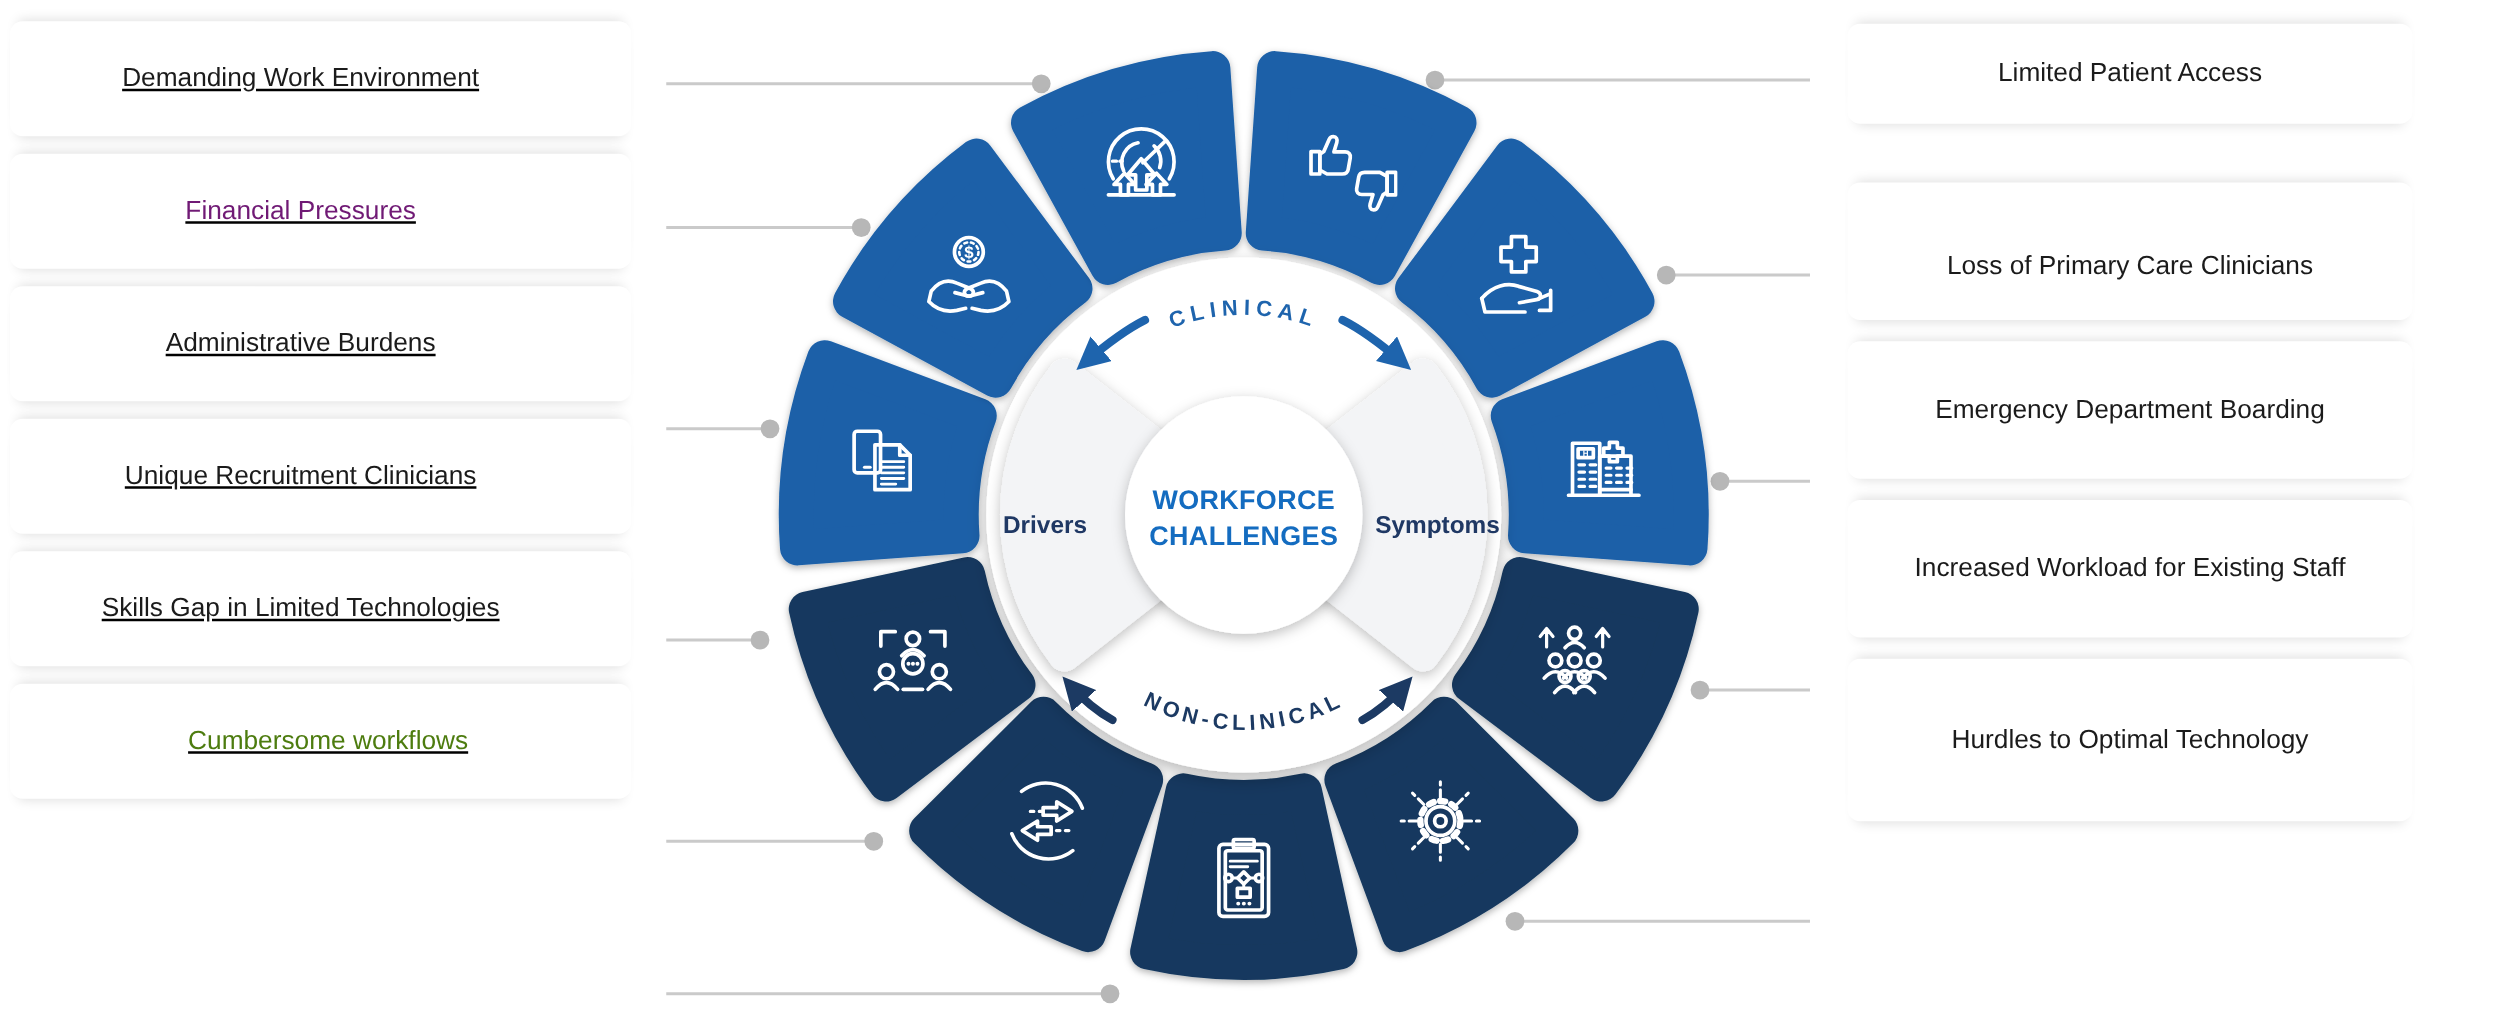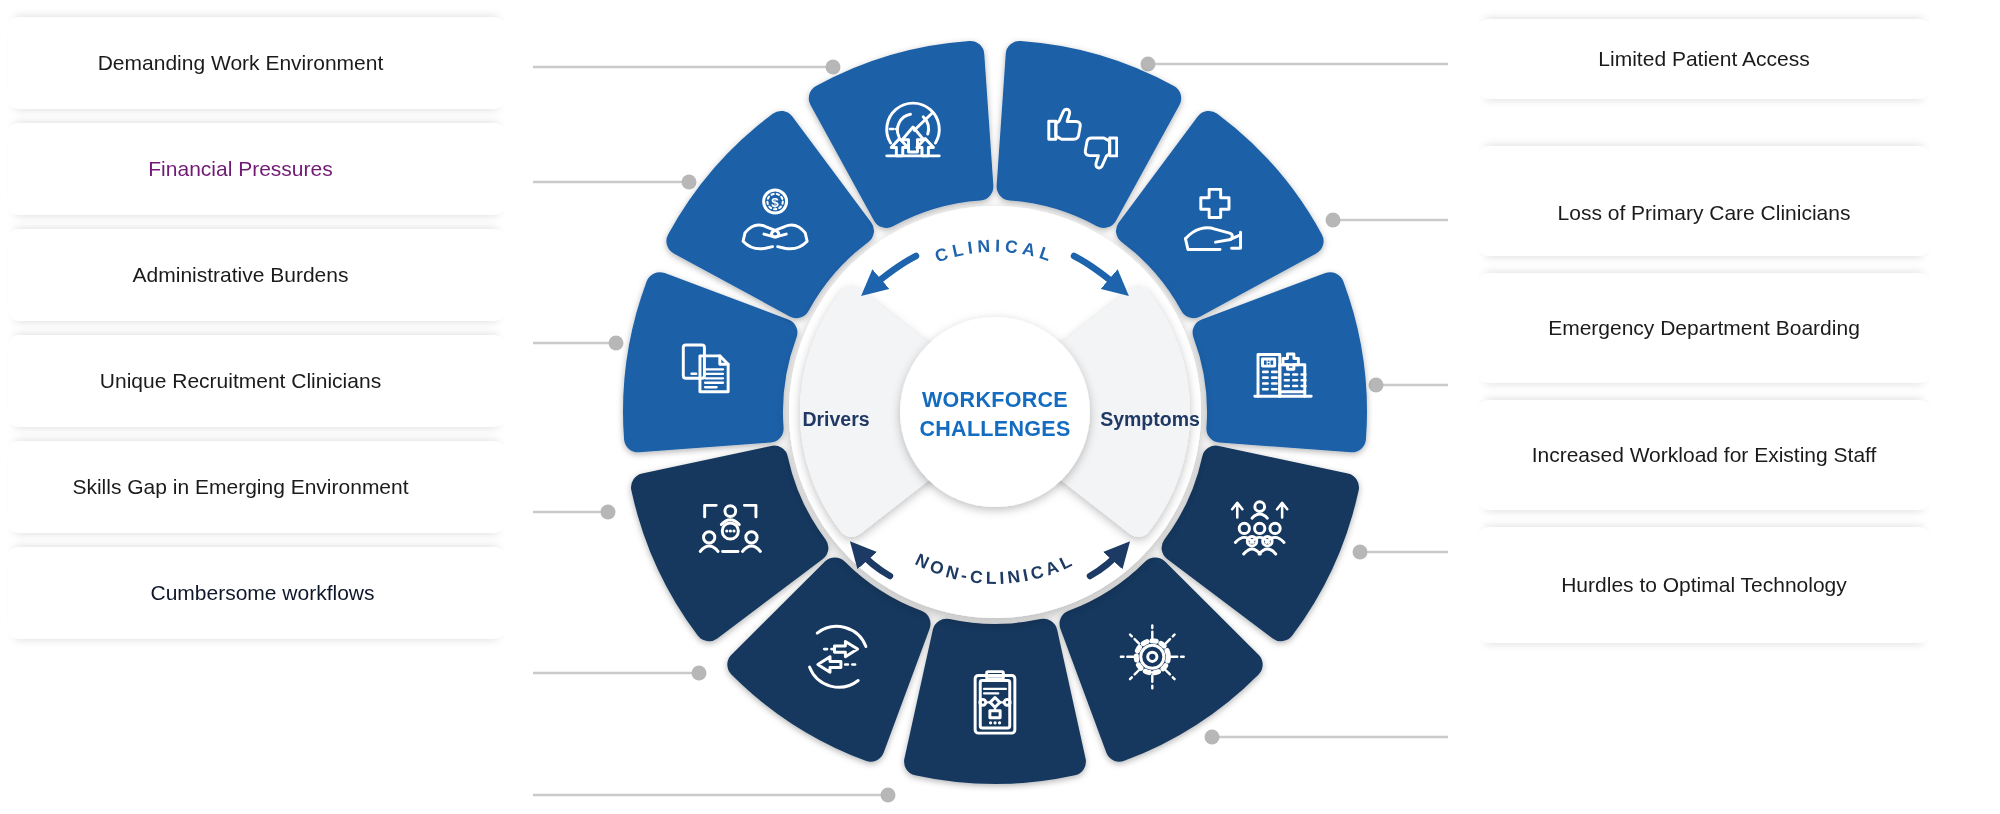--- a/index.html
+++ b/index.html
@@ -5,21 +5,21 @@
   html,body{margin:0;padding:0;background:#fff;}
   .stage{position:relative;width:2000px;height:814px;background:#fff;overflow:hidden;
          font-family:"Liberation Sans",sans-serif;}
   #main-svg{position:absolute;left:0;top:0;}
   .list-col{position:absolute;top:0;height:814px;}
   #left-col{left:8px;width:497px;}
   #right-col{left:1478px;width:452px;}
   .row{position:absolute;left:0;right:0;background:#fff;border-radius:10px;
        display:flex;align-items:center;justify-content:center;
        box-shadow:0 -8px 9px -7px rgba(0,0,0,.13), 0 8px 9px -7px rgba(0,0,0,.13);}
-  #left-col .row{padding-right:32px;}
+  #left-col .row{padding-right:32px;text-decoration:underline;}
   .row-label{font-size:21px;color:#1b1b1b;white-space:nowrap;}
   svg text{font-family:"Liberation Sans",sans-serif;}
   .arc-text{font-size:17.5px;font-weight:bold;letter-spacing:4.5px;}
   .arc-text-bottom{letter-spacing:3.5px;}
   .center-title{font-size:21.5px;font-weight:bold;letter-spacing:.3px;text-anchor:middle;}
   .side-label{font-size:19.5px;font-weight:bold;text-anchor:middle;}
   .icon-sym{stroke:#fff;fill:none;stroke-width:2.3;stroke-linecap:round;stroke-linejoin:round;}
   .dir-arrow{fill:none;stroke-width:6.5;stroke-linecap:round;}
 </style>
 </head>
@@ -266,36 +266,36 @@
       <div class="row" style="top: 123px; height: 92px;">
     <span class="row-label" style="color: #701a75; text-align: right;">Financial Pressures</span>
   </div>
       <div class="row" style="top: 229px; height: 92px;">
     <span class="row-label" style="color: rgb(27, 27, 27);">Administrative Burdens</span>
   </div>
       <div class="row" style="top: 335px; height: 92px;">
     <span class="row-label" style="color: rgb(27, 27, 27);">Unique Recruitment Clinicians</span>
   </div>
       <div class="row" style="top: 441px; height: 92px;">
-    <span class="row-label" style="color: rgb(27, 27, 27);">Skills Gap in Emerging Environment</span>
+    <span class="row-label" style="color: rgb(27, 27, 27);">Skills Gap in Limited Technologies</span>
   </div>
       <div class="row" style="top: 547px; height: 92px;">
-    <span class="row-label" style="color: #0f172a; margin-left: 44px;">Cumbersome workflows</span>
+    <span class="row-label" style="color: #4d7c0f; margin-left: 44px;">Cumbersome workflows</span>
   </div>
     </div>
   <div id="right-col" class="list-col">
       <div class="row" style="top: 19px; height: 80px; align-items: center;">
     <span class="row-label" style="color: rgb(27, 27, 27);">Limited Patient Access</span>
   </div>
       <div class="row" style="top: 146px; height: 110px;">
     <span class="row-label" style="color: rgb(27, 27, 27); margin-top: 24px;">Loss of Primary Care Clinicians</span>
   </div>
       <div class="row" style="top: 400px; height: 110px;">
     <span class="row-label" style="color: rgb(27, 27, 27);">Increased Workload for Existing Staff</span>
   </div>
       <div class="row" style="top: 273px; height: 110px;">
     <span class="row-label" style="color: rgb(27, 27, 27);">Emergency Department Boarding</span>
   </div>
-      <div class="row" style="top: 527px; height: 116px;">
+      <div class="row" style="top: 527px; height: 130px;">
     <span class="row-label" style="color: rgb(27, 27, 27);">Hurdles to Optimal Technology</span>
   </div>
     </div>
 </div>
 
 </body></html>

